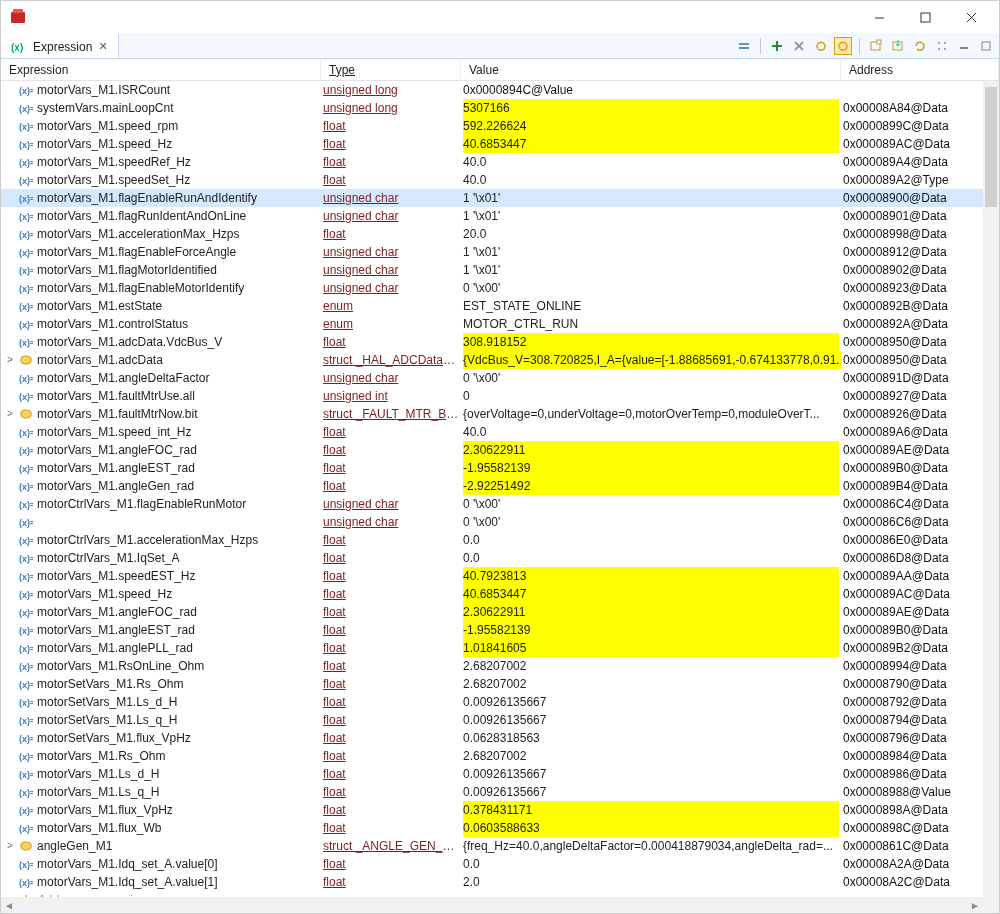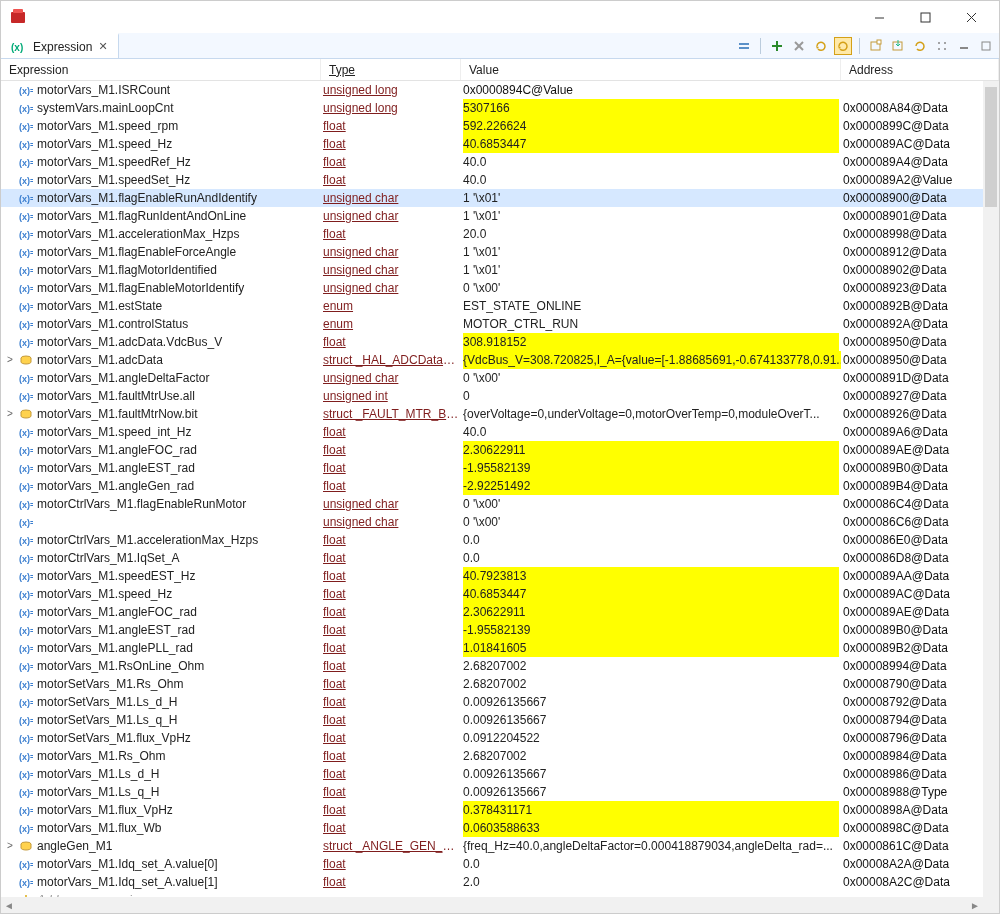--- a/index.html
+++ b/index.html
@@ -248,21 +248,21 @@
             <span class="expander"></span>
             <span class="var-icon">
               <svg width="14" height="14">
                 <text x="0" y="11" font-size="9" fill="#3a7ecf" font-weight="bold">(x)=</text>
               </svg>
             </span>
             <span>motorVars_M1.speedSet_Hz</span>
           </div>
           <div class="cell type col-type">float</div>
           <div class="cell val col-val">40.0</div>
-          <div class="cell addr col-addr">0x000089A2@Value</div>
+          <div class="cell addr col-addr">0x000089A2@Type</div>
         </div>
         <div class="row selected">
           <div class="cell expr col-expr">
             <span class="expander"></span>
             <span class="var-icon">
               <svg width="14" height="14">
                 <text x="0" y="11" font-size="9" fill="#3a7ecf" font-weight="bold">(x)=</text>
               </svg>
             </span>
             <span>motorVars_M1.flagEnableRunAndIdentify</span>
@@ -682,21 +682,21 @@
           <div class="cell expr col-expr">
             <span class="expander"></span>
             <span class="var-icon">
               <svg width="14" height="14">
                 <text x="0" y="11" font-size="9" fill="#3a7ecf" font-weight="bold">(x)=</text>
               </svg>
             </span>
             <span>motorSetVars_M1.flux_VpHz</span>
           </div>
           <div class="cell type col-type">float</div>
-          <div class="cell val col-val">0.0912204522</div>
+          <div class="cell val col-val">0.0628318563</div>
           <div class="cell addr col-addr">0x00008796@Data</div>
         </div>
         <div class="row">
           <div class="cell expr col-expr">
             <span class="expander"></span>
             <span class="var-icon">
               <svg width="14" height="14">
                 <text x="0" y="11" font-size="9" fill="#3a7ecf" font-weight="bold">(x)=</text>
               </svg>
             </span>
@@ -725,21 +725,21 @@
             <span class="expander"></span>
             <span class="var-icon">
               <svg width="14" height="14">
                 <text x="0" y="11" font-size="9" fill="#3a7ecf" font-weight="bold">(x)=</text>
               </svg>
             </span>
             <span>motorVars_M1.Ls_q_H</span>
           </div>
           <div class="cell type col-type">float</div>
           <div class="cell val col-val">0.00926135667</div>
-          <div class="cell addr col-addr">0x00008988@Type</div>
+          <div class="cell addr col-addr">0x00008988@Value</div>
         </div>
         <div class="row">
           <div class="cell expr col-expr">
             <span class="expander"></span>
             <span class="var-icon">
               <svg width="14" height="14">
                 <text x="0" y="11" font-size="9" fill="#3a7ecf" font-weight="bold">(x)=</text>
               </svg>
             </span>
             <span>motorVars_M1.flux_VpHz</span>

